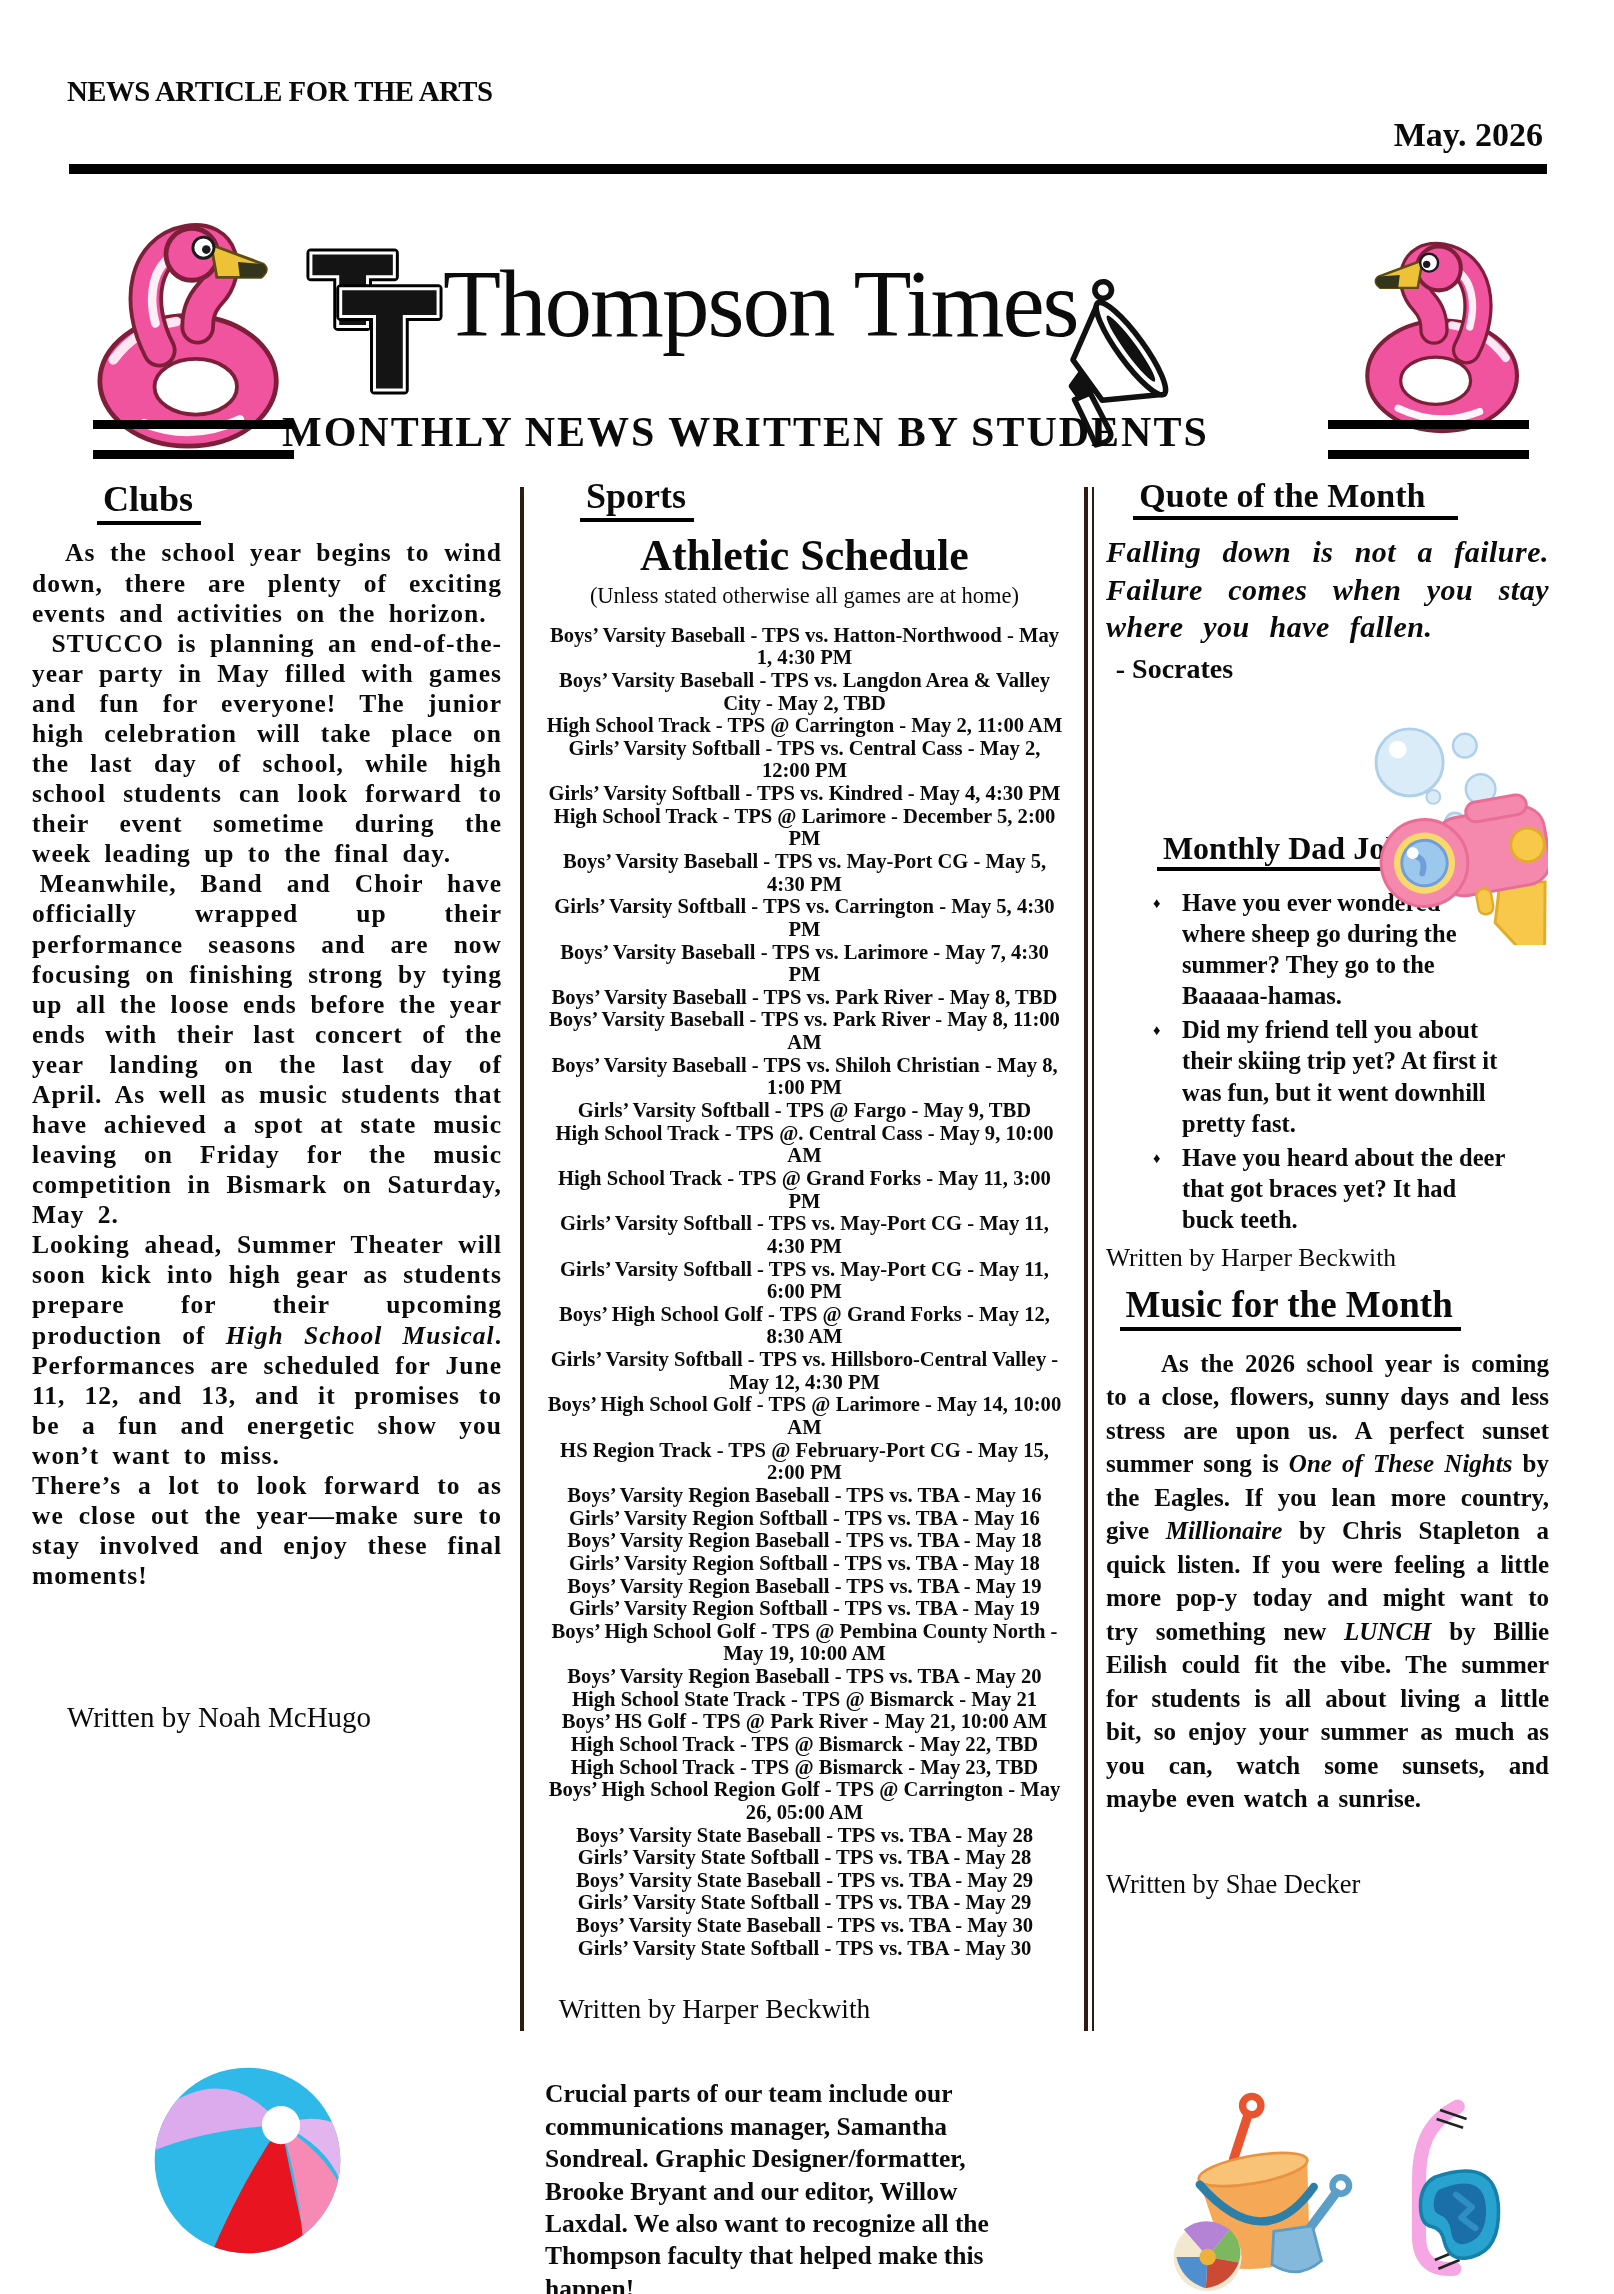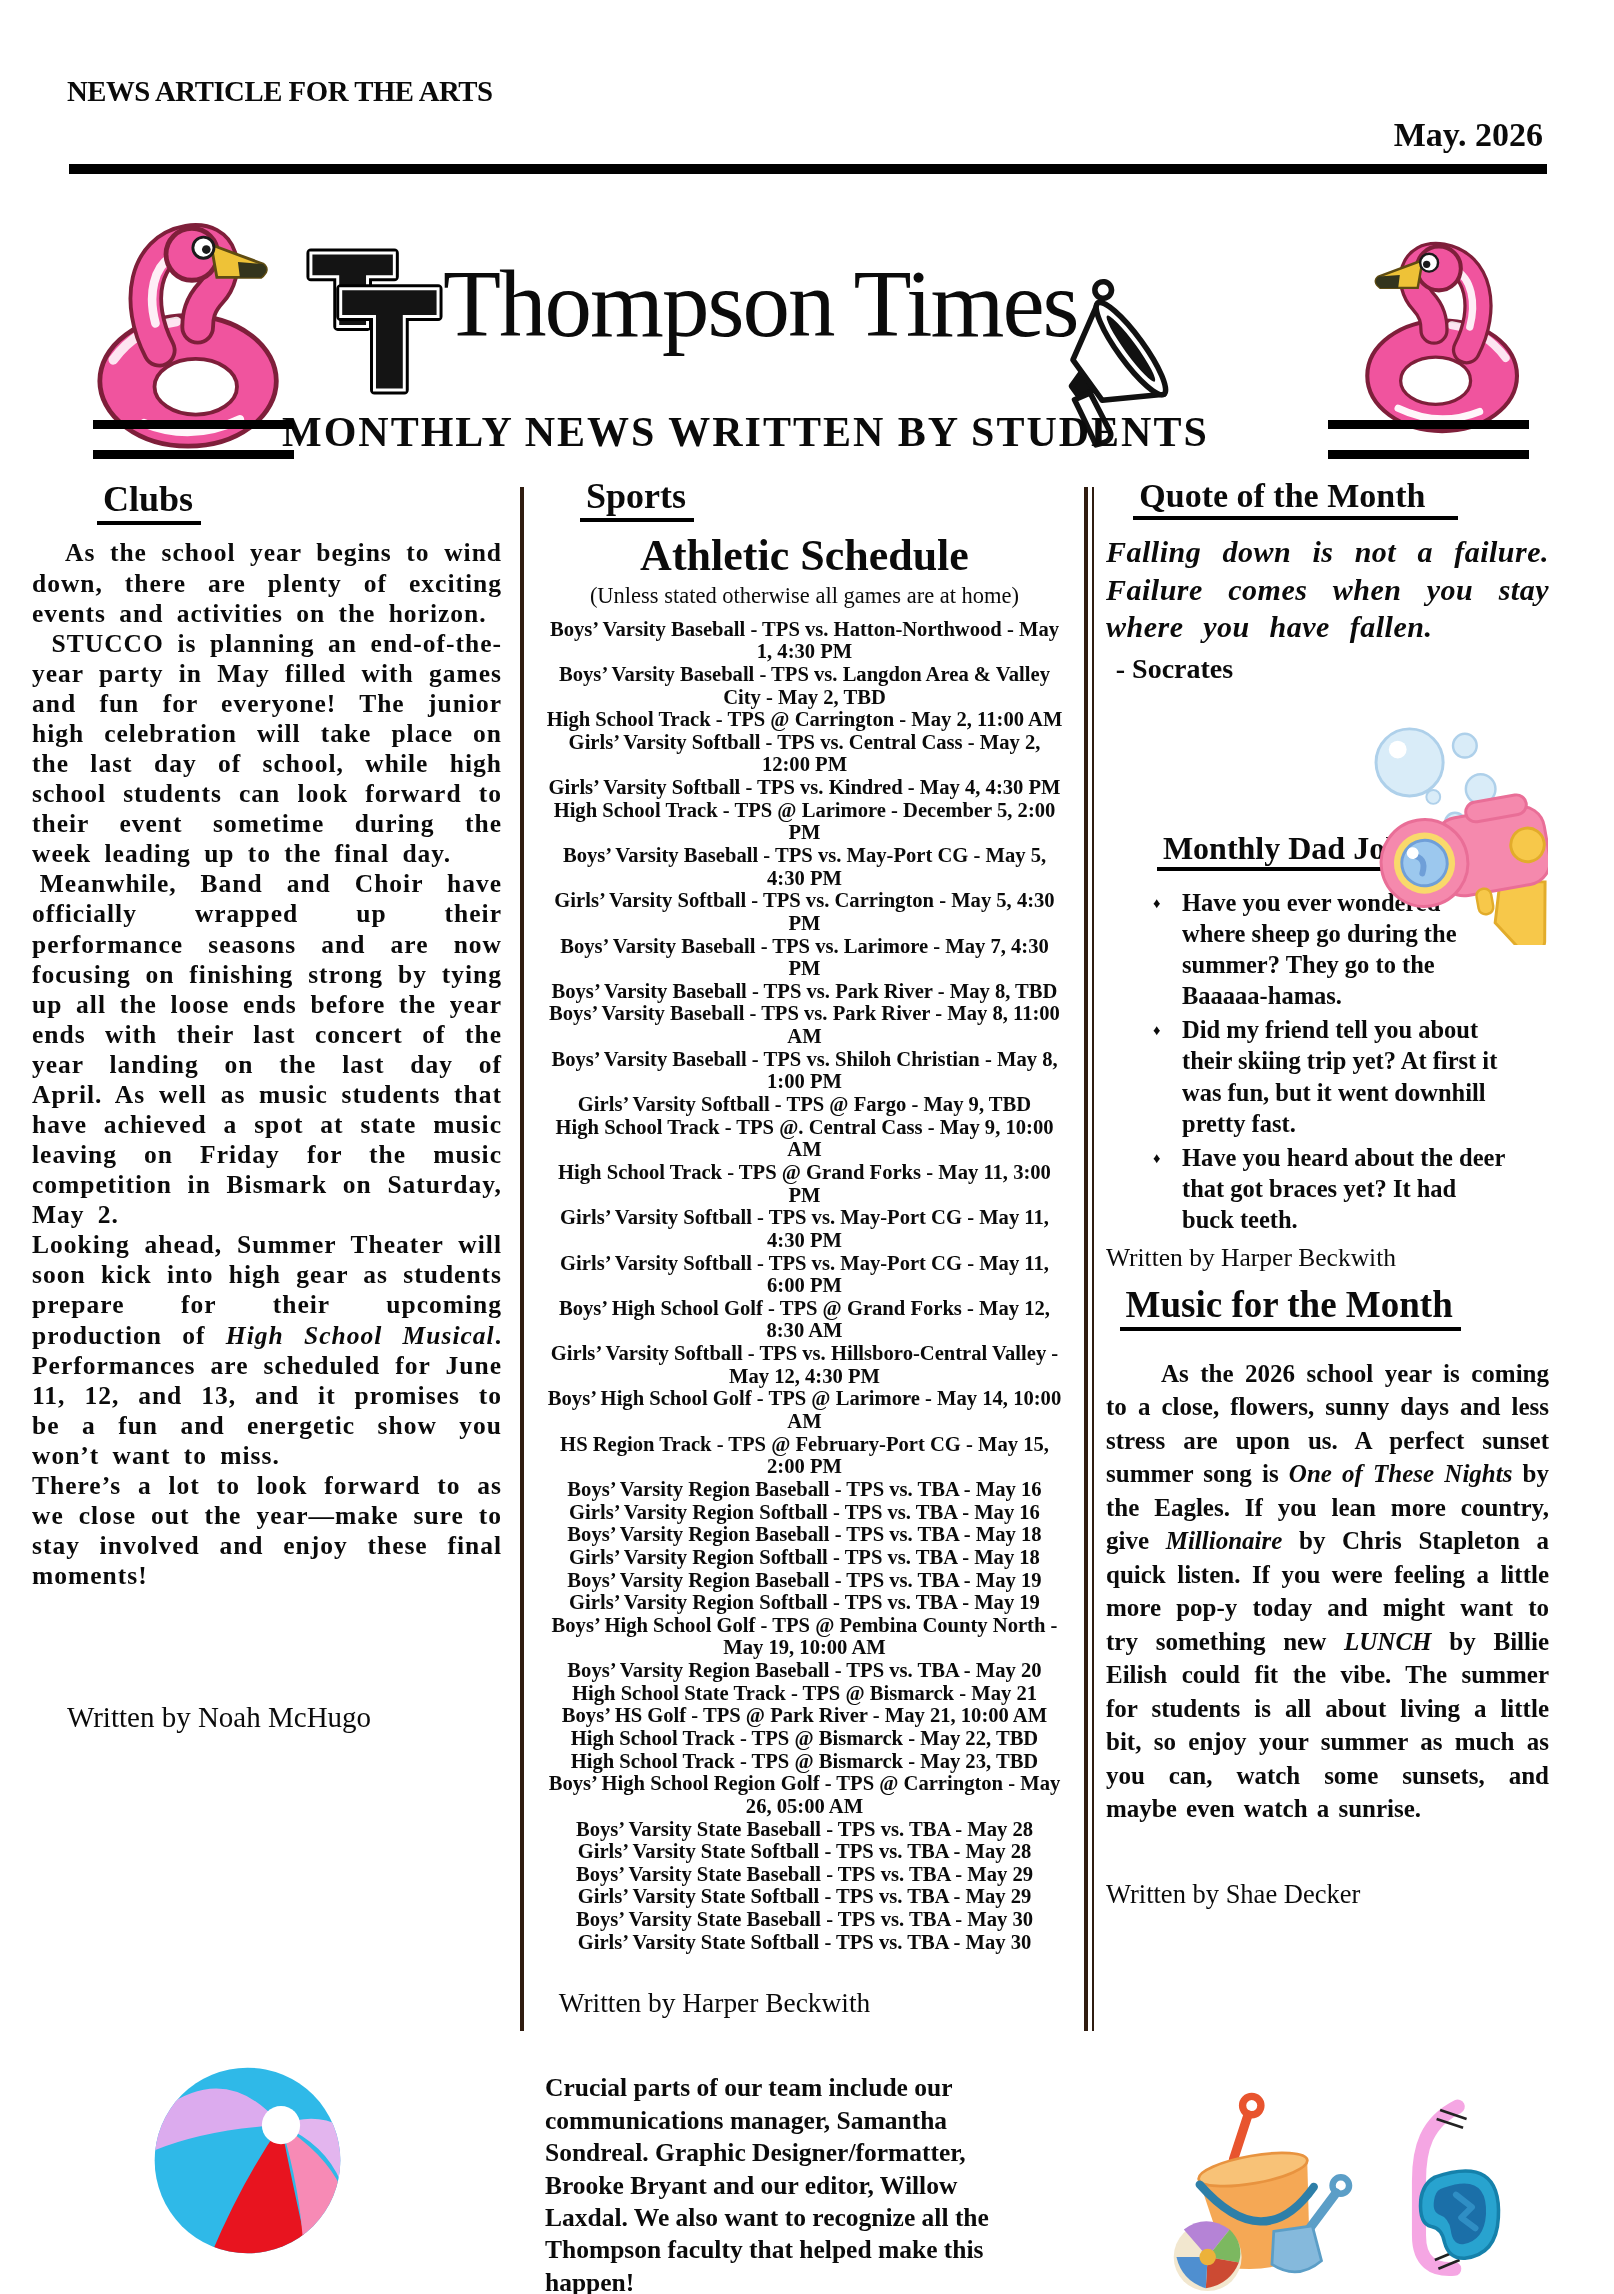--- a/index.html
+++ b/index.html
@@ -45,38 +45,38 @@
   .clubs-paragraphs p:nth-child(2){text-indent:19.6px;}
   .clubs-paragraphs p:nth-child(3){text-indent:7.8px;}
   .clubs-byline{font-size:29px;margin-top:110px;margin-left:35px;}
 
   
   .sports{left:545px;top:478px;width:519px;}
   .sports-head{font-size:36px;margin-left:35px;}
   .sched-title{text-align:center;font-size:44px;font-weight:700;margin-top:7.8px;}
   .sched-month{text-align:center;font-size:29px;font-weight:700;margin-top:2px;}
   .sched-note{text-align:center;font-size:22.5px;margin-top:2px;}
-  .sched-list{margin-top:9px;text-align:center;font-weight:700;font-size:20.6px;line-height:1.1;}
+  .sched-list{margin-top:15px;text-align:center;font-weight:700;font-size:20.6px;line-height:1.1;}
   .sports-byline{font-size:27.4px;margin-top:35px;margin-left:13.7px;}
   .credits{margin-top:53px;width:465px;font-size:25.5px;font-weight:700;line-height:1.27;}
 
   
   .rightcol{left:1106px;top:478px;width:443px;}
   .quote-head{font-size:34px;margin-left:27.4px;padding-right:33px;}
   .quote-text{margin-top:13.7px;font-size:30px;font-weight:700;font-style:italic;
       text-align:justify;line-height:1.24;word-spacing:11.8px;letter-spacing:0.5px;}
   .quote-attr{font-size:28px;font-weight:700;margin-top:7.8px;margin-left:9.8px;}
   .jokes-head{font-size:32px;margin-left:51px;margin-top:147px;}
   .jokes-list{margin:15.7px 0 0 0;padding:0 0 0 76px;width:323px;list-style:none;
       font-weight:700;font-size:24.5px;line-height:1.27;}
   .jokes-list li{position:relative;margin-bottom:2.9px;}
   .jokes-list li::before{content:"♦";position:absolute;left:-29px;top:6.9px;font-size:14.7px;}
   .jokes-byline{font-size:25.5px;margin-top:7.8px;}
   .music-head{font-size:37px;margin-left:13.7px;margin-top:13px;}
-  .music-para{margin-top:26px;font-size:25px;font-weight:700;text-align:justify;
+  .music-para{margin-top:16px;font-size:25px;font-weight:700;text-align:justify;
       line-height:1.34;text-indent:55px;word-spacing:2.9px;}
   .music-byline{font-size:26.5px;margin-top:53px;}
   .it{font-style:italic;font-weight:bold;}
 
   
   .beachball{left:147px;top:2060px;width:201px;height:201px;}
   .watergun{left:1360px;top:718px;width:188px;height:227px;}
   .bucket{left:1161px;top:2090px;width:198px;height:202px;}
   .snorkel{left:1370px;top:2096px;width:135px;height:194px;}
 </style>

